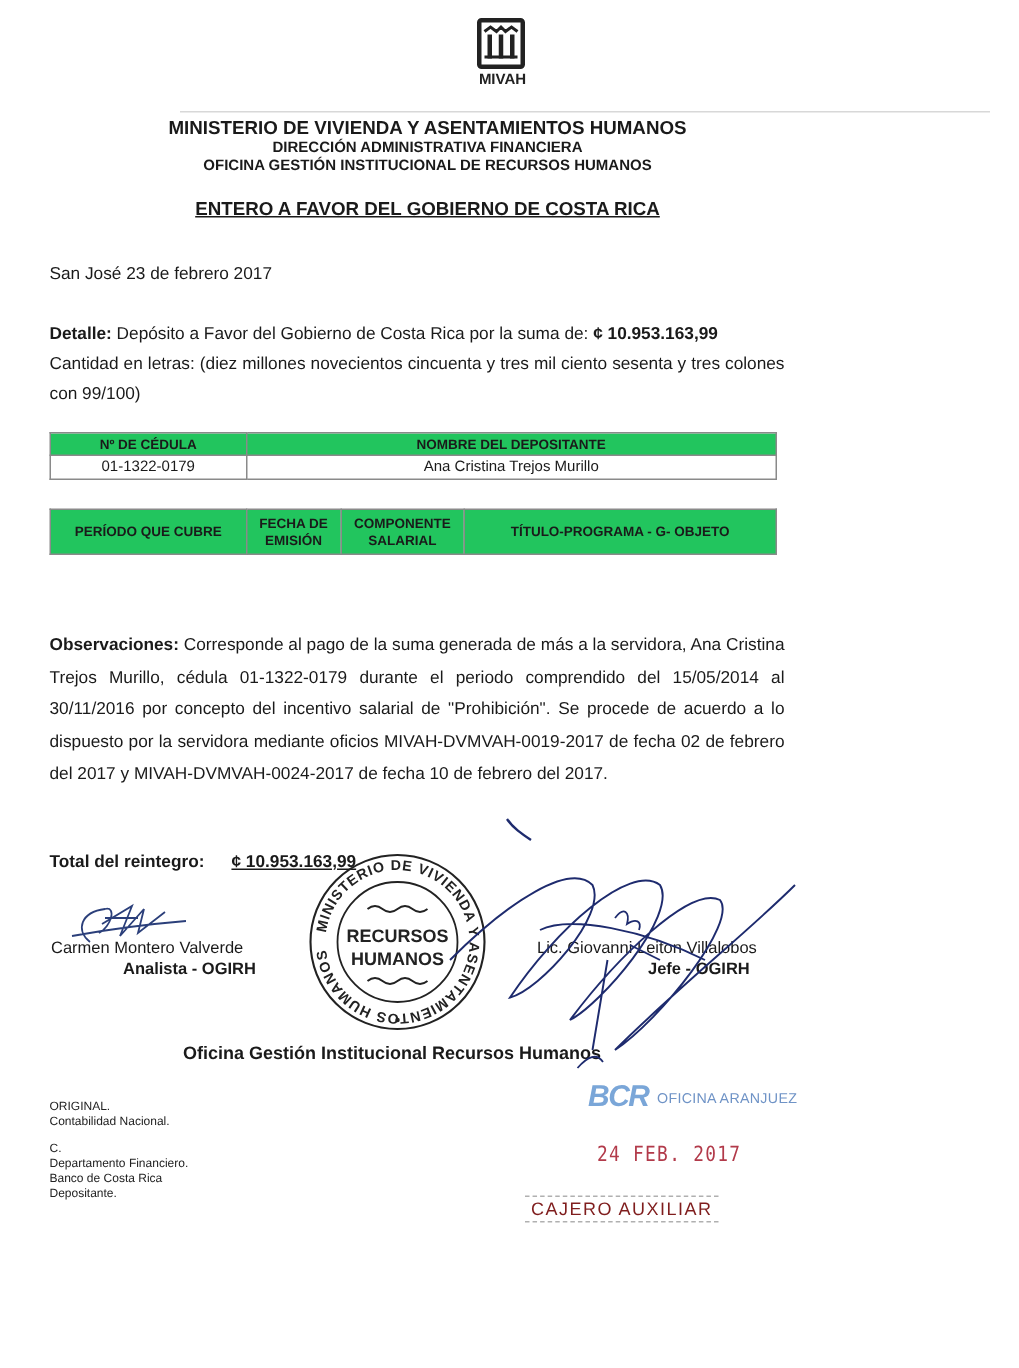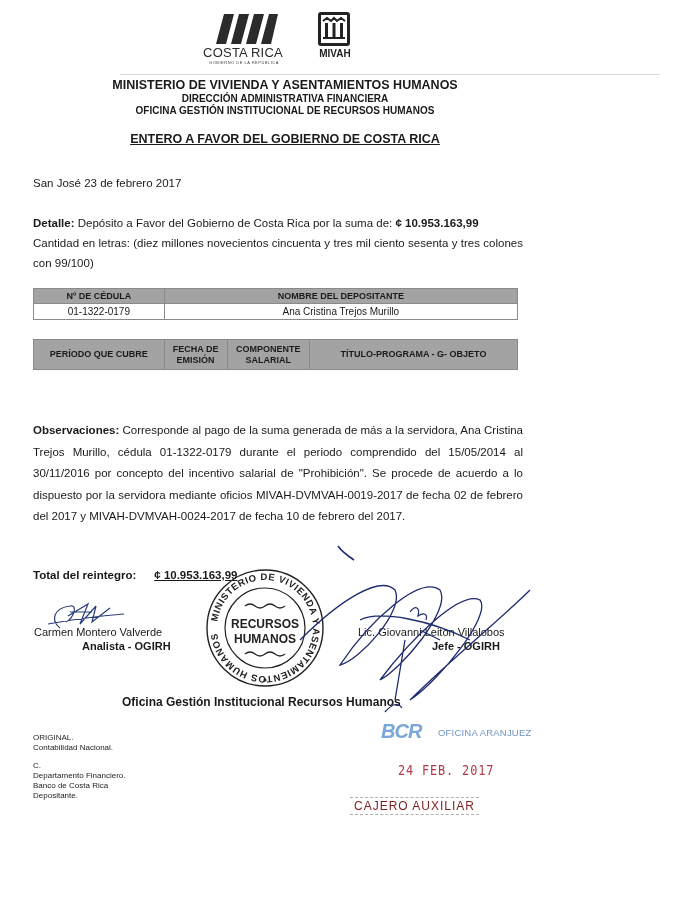--- a/index.html
+++ b/index.html
@@ -23,21 +23,21 @@
   .topline { position: absolute; top: 74px; left: 120px; width: 540px; height: 1px; background: #d8d8d8; }
 
   .text { position: absolute; font-size: 11.5px; line-height: 20px; }
   .date { left: 33px; top: 173px; }
   .detail { left: 33px; top: 213px; width: 490px; }
   .detail b { font-weight: bold; }
   .letras { left: 33px; top: 233px; width: 490px; text-align: justify; }
 
   table { border-collapse: collapse; position: absolute; font-size: 10px; }
   td, th { border: 1px solid #8a8a8a; text-align: center; vertical-align: middle; }
-  th { background: #a3a3a3; font-weight: bold; font-size: 9px; }
+  th { background: #22c55e; font-weight: bold; font-size: 9px; }
   .t1 { left: 33px; top: 288px; width: 485px; }
   .t1 th { height: 15px; }
   .t1 td { height: 16px; font-size: 10px; }
   .t2 { left: 33px; top: 339px; width: 485px; }
   .t2 th { height: 30px; line-height: 11px; }
   .t2 td { height: 34px; line-height: 13px; font-size: 10px; }
 
   .obs { left: 33px; top: 420px; width: 490px; text-align: justify; line-height: 21.5px; }
 
   .total { position: absolute; left: 33px; top: 569px; font-size: 11.5px; font-weight: bold; }
@@ -51,43 +51,33 @@
   .sig2 .role { position: absolute; left: 82px; top: 42px; font-size: 11px; font-weight: bold; }
 
   .seal { position: absolute; left: 200px; top: 566px; width: 130px; height: 124px; }
 
   .office { position: absolute; left: 122px; top: 695px; font-size: 12px; font-weight: bold; }
 
   .copies { position: absolute; left: 33px; top: 733px; font-size: 8px; line-height: 10px; color: #222; }
   .copies .gap { height: 8px; }
 
   .bcr { position: absolute; left: 340px; top: 720px; width: 200px; height: 100px; }
-  .bcr .logo { position: absolute; left: 41px; top: 0; font-size: 20px; font-style: italic; color: #7aa6d8; font-weight: bold; letter-spacing: -1px; }
+  .bcr .logo { position: absolute; left: 52px; top: 0; font-size: 20px; font-style: italic; color: #7aa6d8; font-weight: bold; letter-spacing: -1px; }
   .bcr .office-name { position: absolute; left: 98px; top: 7px; font-size: 9.5px; color: #6f93c6; letter-spacing: 0.2px; }
   .bcr .date-stamp { position: absolute; left: 58px; top: 42px; font-size: 14px; color: #b23a4a; letter-spacing: 1px; font-family: "DejaVu Sans Mono", monospace; transform: scaleX(0.85); transform-origin: left; }
   .bcr .cashier { position: absolute; left: 10px; top: 77px; font-size: 12px; color: #7f1d1d; letter-spacing: 1px; border-top: 1px dashed #b0b0b0; border-bottom: 1px dashed #b0b0b0; padding: 1px 4px; }
 
   .pen { position: absolute; left: 0; top: 0; width: 679px; height: 912px; pointer-events: none; }
 </style>
 </head>
 <body>
 
 <div class="topline"></div>
 
 <div class="logos">
-  <div class="logo-cr">
-    <svg class="stripes" viewBox="0 0 62 30">
-      <polygon points="8,0 18,0 10,30 0,30" fill="#2b2b2b"></polygon>
-      <polygon points="23,0 33,0 25,30 15,30" fill="#2b2b2b"></polygon>
-      <polygon points="38,0 48,0 40,30 30,30" fill="#2b2b2b"></polygon>
-      <polygon points="53,0 62,0 55,30 45,30" fill="#2b2b2b"></polygon>
-    </svg>
-    <div class="name">COSTA RICA</div>
-    <div class="sub">GOBIERNO DE LA REPÚBLICA</div>
-  </div>
   <div class="logo-mivah">
     <div class="box">
       <svg viewBox="0 0 26 28" width="26" height="28">
         <path d="M2,6 L6,3 L10,6 L13,3 L16,6 L20,3 L24,6" stroke="#222" stroke-width="2" fill="none"></path>
         <rect x="4" y="8" width="3" height="16" fill="#222"></rect>
         <rect x="11.5" y="8" width="3" height="16" fill="#222"></rect>
         <rect x="19" y="8" width="3" height="16" fill="#222"></rect>
         <rect x="2" y="22" width="22" height="2" fill="#222"></rect>
       </svg>
     </div>

